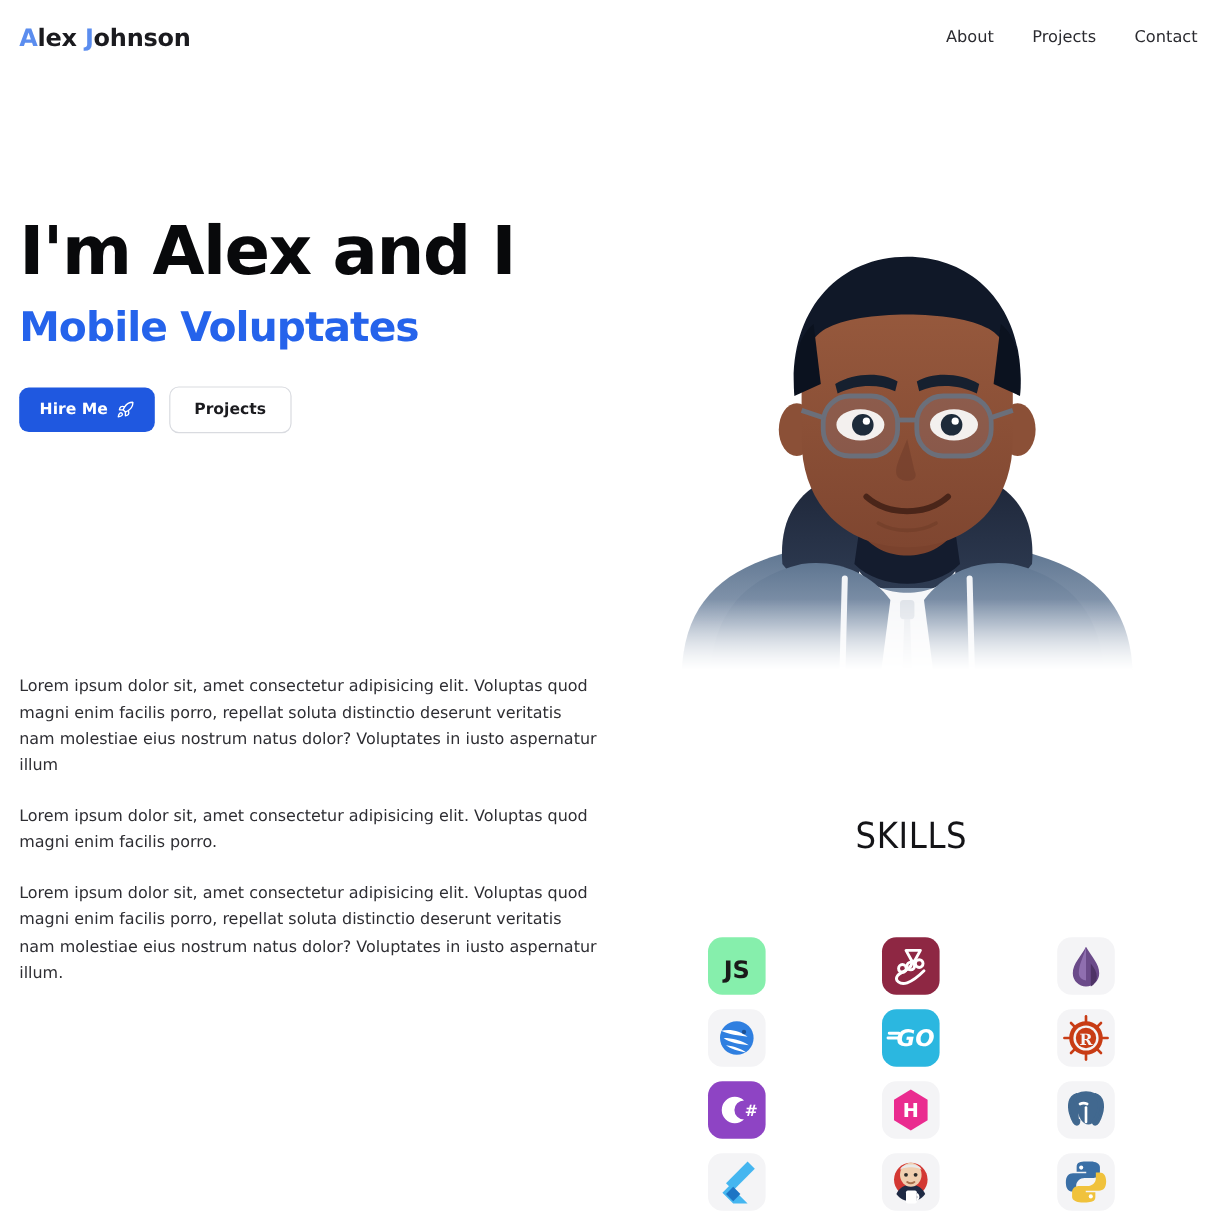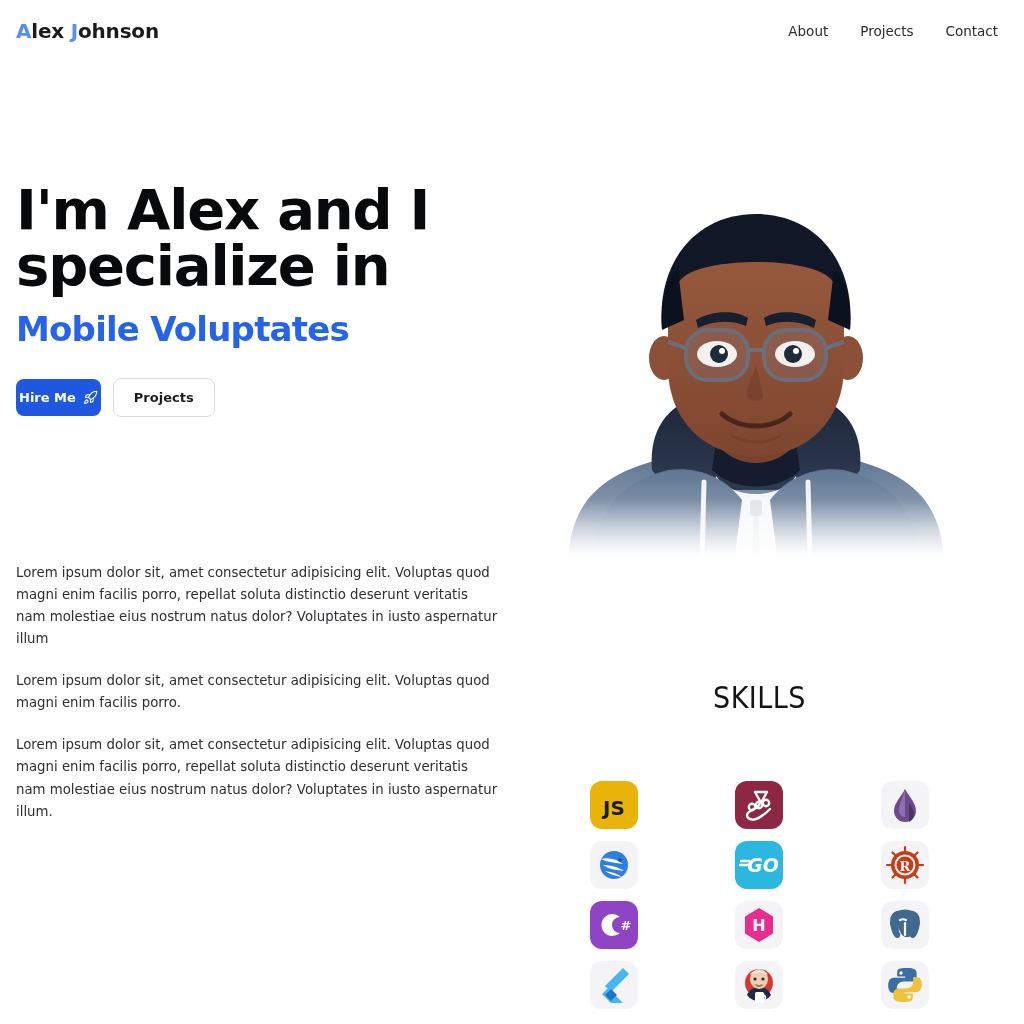--- a/index.html
+++ b/index.html
@@ -93,21 +93,21 @@
     cursor: pointer;
     display: inline-flex;
     align-items: center;
     gap: 7px;
     white-space: nowrap;
   }
   .btn-primary {
     background: #1f58e0;
     color: #ffffff;
     border: none;
-    padding: 11px 3px;
+    padding: 11px 17px;
   }
   .btn-secondary {
     background: #ffffff;
     color: #1b1b1f;
     border: 1px solid #d9dbe0;
     padding: 11px 20px;
   }
   .rocket-icon { display: inline-flex; }
 
   
@@ -180,21 +180,20 @@
     <a class="nav-link" href="#">Projects</a>
     <a class="nav-link" href="#">Contact</a>
   </nav>
 </header>
 
 <section class="hero">
 
   <div class="hero-copy">
     <h1 class="hero-title">
       <span class="line">I'm Alex and I</span>
-      <span class="line">specialize in</span>
     </h1>
     <h2 class="hero-subtitle">Mobile Voluptates</h2>
 
     <div class="hero-actions">
       <button class="btn btn-primary">
         <span>Hire Me</span>
         <span class="rocket-icon">
           <svg width="15" height="15" viewBox="0 0 24 24" fill="none" stroke="#ffffff" stroke-width="1.8" stroke-linecap="round" stroke-linejoin="round">
             <path d="M4.5 16.5c-1.5 1.26-2 5-2 5s3.74-.5 5-2c.71-.84.7-2.13-.09-2.91a2.18 2.18 0 0 0-2.91-.09z"></path>
             <path d="M12 15l-3-3a22 22 0 0 1 2-3.95A12.88 12.88 0 0 1 22 2c0 2.72-.78 7.5-6 11a22.35 22.35 0 0 1-4 2z"></path>
@@ -289,21 +288,21 @@
       <p>Lorem ipsum dolor sit, amet consectetur adipisicing elit. Voluptas quod magni enim facilis porro.</p>
       <p>Lorem ipsum dolor sit, amet consectetur adipisicing elit. Voluptas quod magni enim facilis porro, repellat soluta distinctio deserunt veritatis nam molestiae eius nostrum natus dolor? Voluptates in iusto aspernatur illum.</p>
     </div>
   </section>
 
   <section class="col-skills">
     <h2 class="section-title">SKILLS</h2>
 
     <div class="skills-grid">
 
-      <div class="skill-tile" style="background:#eab308">
+      <div class="skill-tile" style="background:#86efac">
         <svg width="48" height="48" viewBox="0 0 48 48">
             <text x="24" y="34" font-family="DejaVu Sans, sans-serif" font-size="20" font-weight="700" fill="#1a1a1a" text-anchor="middle">JS</text>
           </svg>
       </div>
 
       <div class="skill-tile" style="background:#8e2743">
         <svg width="48" height="48" viewBox="0 0 48 48" fill="none" stroke="#ffffff" stroke-width="2.4" stroke-linecap="round" stroke-linejoin="round">
           <path d="M20 11 h12 l-5 9 h-2 z"></path>
           <path d="M25 20 c0 8 -9 8 -12 12 c-3 4 2 8 8 6 c6 -2 10 -6 14 -10"></path>
           <circle cx="17" cy="26" r="3.2"></circle>

